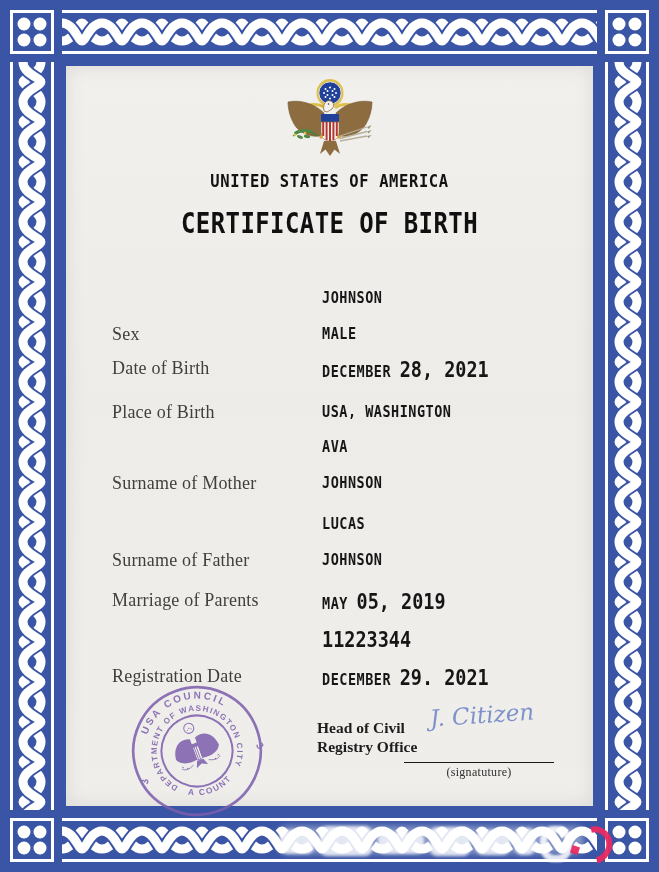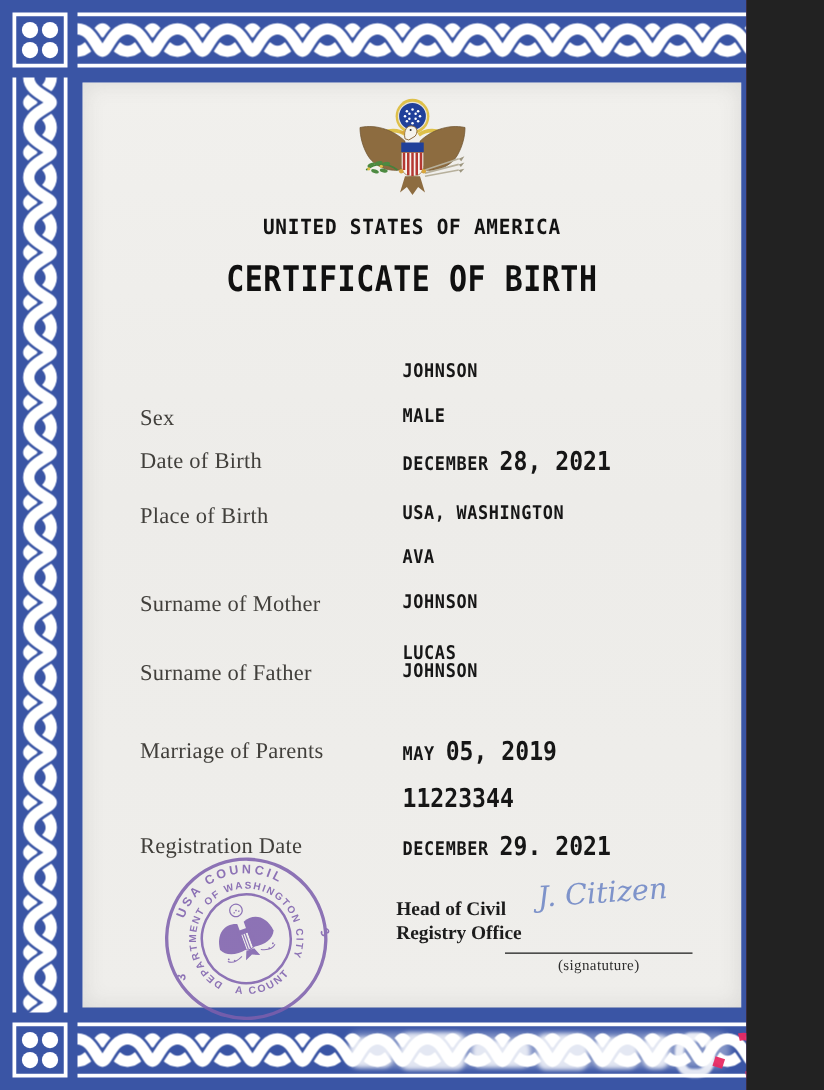--- a/index.html
+++ b/index.html
@@ -1,16 +1,16 @@
 <!DOCTYPE html>
 <html><head>
 <meta charset="utf-8">
 <style>
   html,body{margin:0;padding:0;background:#222;}
-  .page{position:relative;width:597px;height:872px;background:#7f1d1d;overflow:hidden;
+  .page{position:relative;width:659px;height:872px;background:#5eead4;overflow:hidden;
         font-family:"Liberation Serif",serif;}
   .border-svg{position:absolute;left:0;top:0;width:659px;height:872px;}
   .paper{position:absolute;left:66px;top:66px;width:527px;height:740px;
          background:linear-gradient(180deg,#f1f0ed 0%,#edecc e9 45%,#efeeeb 100%);
          background:linear-gradient(180deg,#f1f0ed 0%,#edece9 45%,#efeeeb 100%);
          box-shadow:inset 0 0 18px rgba(70,70,70,.13);}
   .seal{position:absolute;left:212px;top:12px;width:104px;height:96px;}
   .country{position:absolute;top:106px;left:0;width:100%;text-align:center;
            font-family:"DejaVu Sans Mono",monospace;font-weight:bold;font-size:15.5px;
            letter-spacing:.6px;color:#131313;transform:scaleY(1.08);transform-origin:50% 0;}
@@ -191,21 +191,21 @@
     <div class="country">UNITED STATES OF AMERICA</div>
     <div class="title">CERTIFICATE OF BIRTH</div>
 
     <div class="row" style="top:222px"><span class="fvalue">JOHNSON</span></div>
     <div class="row" style="top:258px"><span class="flabel">Sex</span><span class="fvalue">MALE</span></div>
     <div class="row" style="top:292px"><span class="flabel">Date of Birth</span><span class="fvalue">DECEMBER <span class="num">28, 2021</span></span></div>
     <div class="row" style="top:336px"><span class="flabel">Place of Birth</span><span class="fvalue">USA, WASHINGTON</span></div>
     <div class="row" style="top:371px"><span class="fvalue">AVA</span></div>
     <div class="row" style="top:407px"><span class="flabel">Surname of Mother</span><span class="fvalue">JOHNSON</span></div>
     <div class="row" style="top:448px"><span class="fvalue">LUCAS</span></div>
-    <div class="row" style="top:462px"><span class="flabel">Surname of Father</span><span class="fvalue">JOHNSON</span></div>
+    <div class="row" style="top:484px"><span class="flabel">Surname of Father</span><span class="fvalue">JOHNSON</span></div>
     <div class="row" style="top:524px"><span class="flabel">Marriage of Parents</span><span class="fvalue">MAY <span class="num">05, 2019</span></span></div>
     <div class="row" style="top:562px"><span class="fvalue"><span class="num">11223344</span></span></div>
     <div class="row" style="top:600px"><span class="flabel">Registration Date</span><span class="fvalue">DECEMBER <span class="num">29. 2021</span></span></div>
 
     <div class="sig-role"><span>Head of Civil</span><br><span>Registry Office</span></div>
     <div class="sig-name">J. Citizen</div>
     <div class="sig-line"></div>
     <div class="sig-caption">(signatuture)</div>
 
     <svg class="stamp" viewBox="0 0 200 200">

